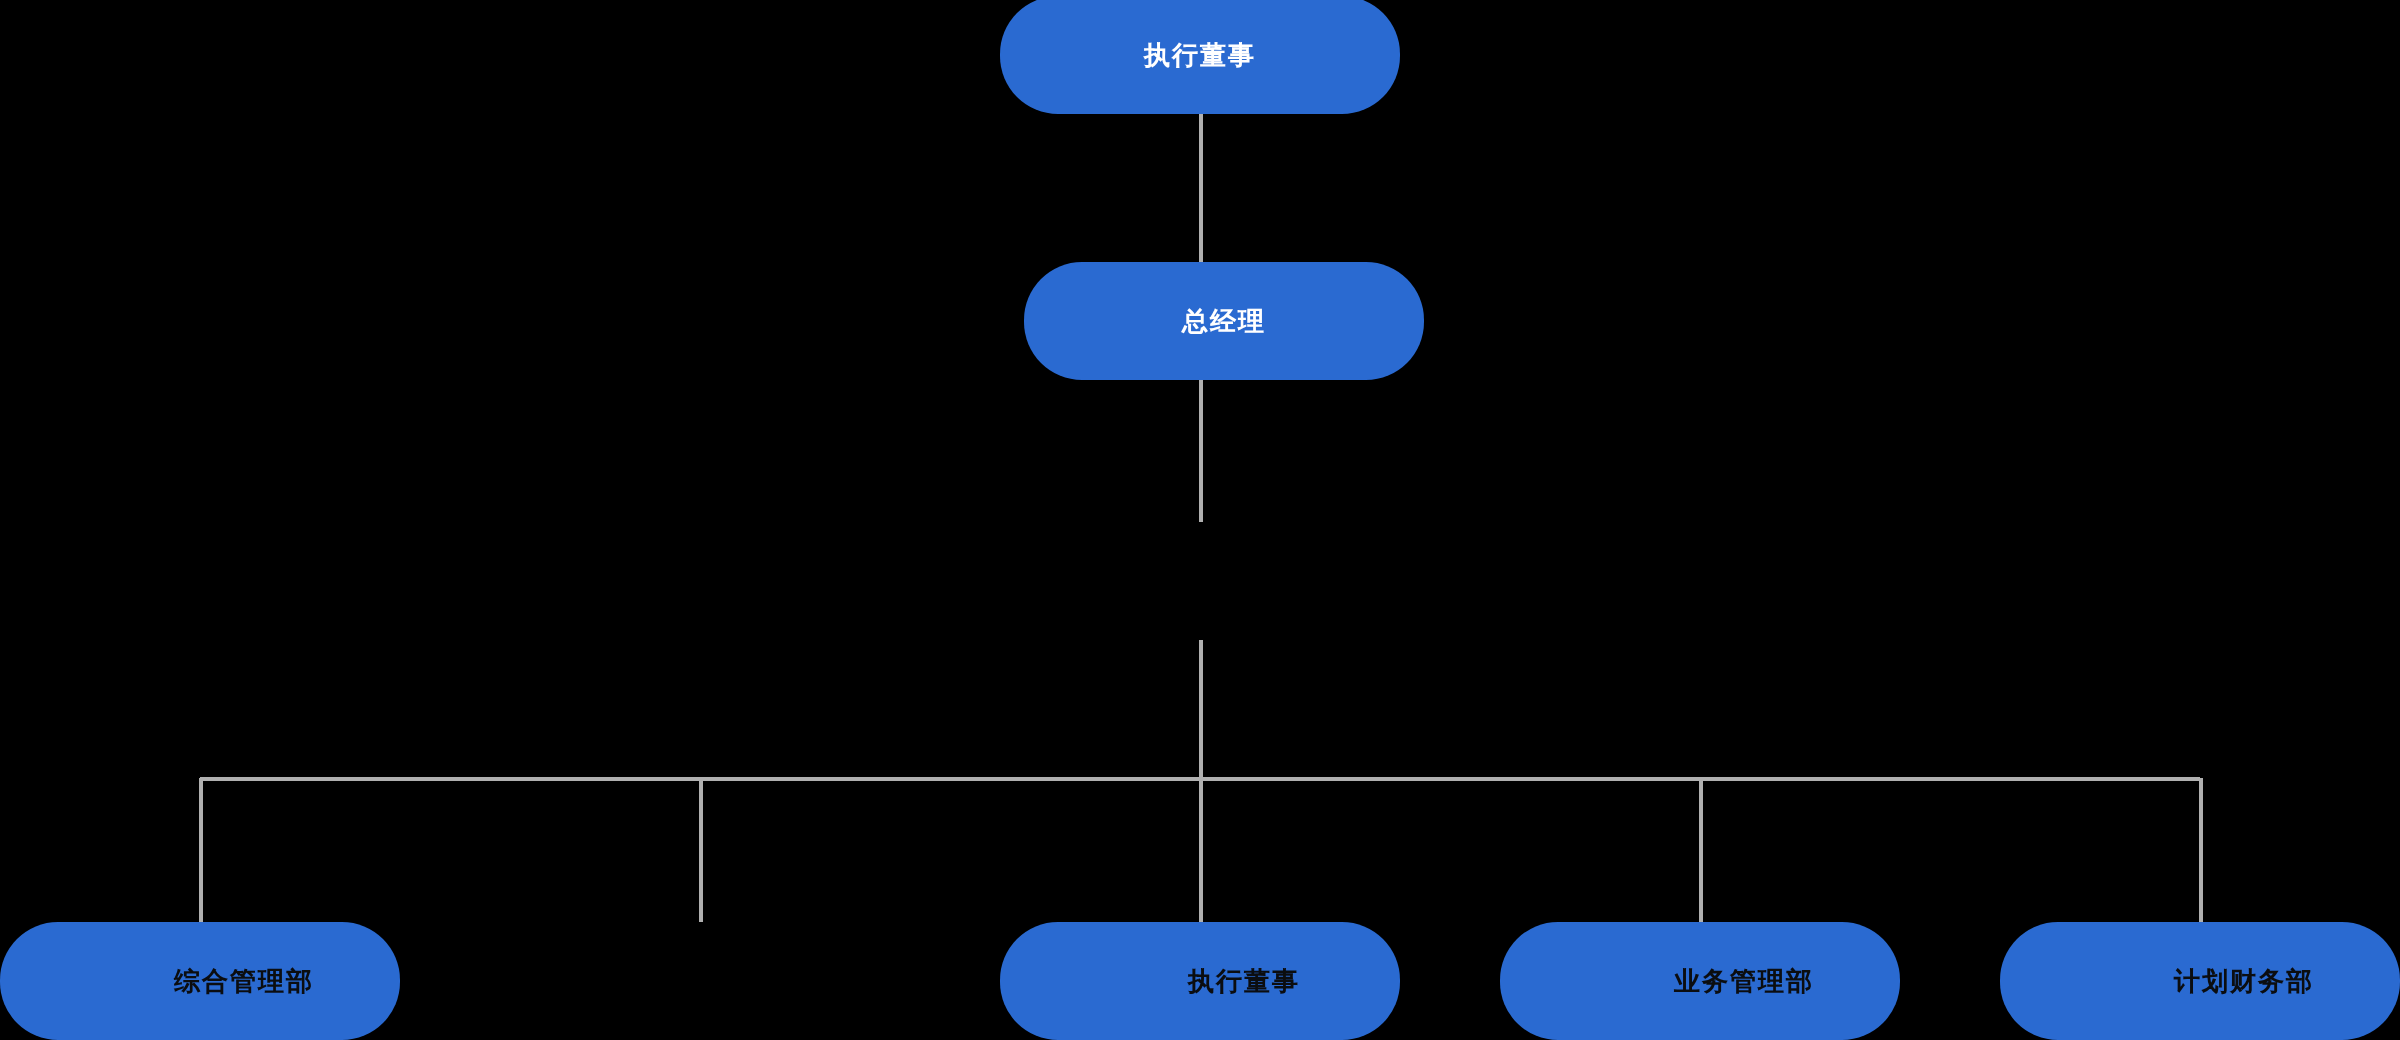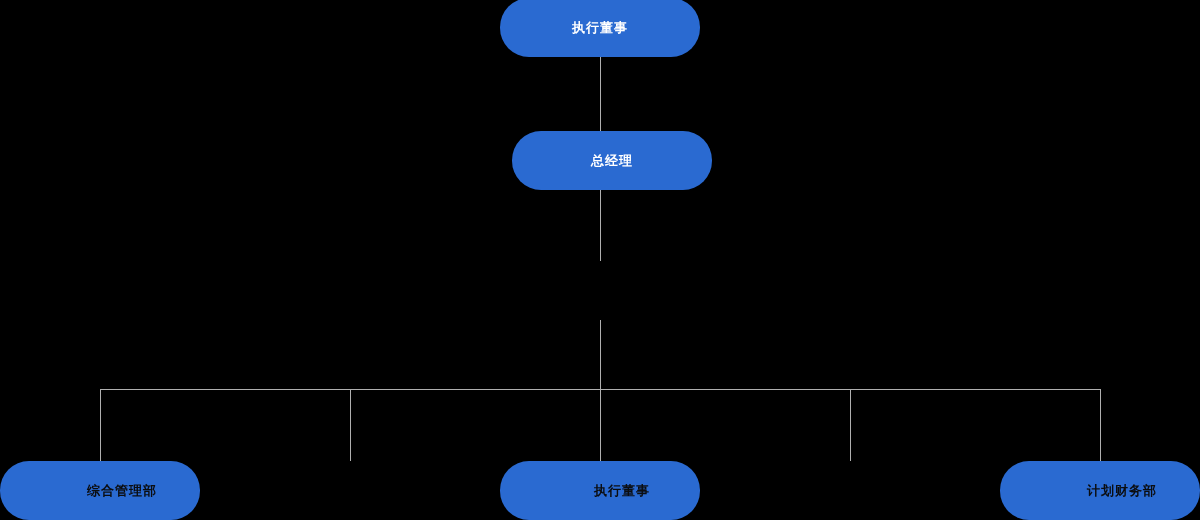--- a/index.html
+++ b/index.html
@@ -86,18 +86,21 @@
 
   <div class="node node-dept dept-0 level-dept">
     <span class="node-label">综合管理部</span>
   </div>
 
 
   <div class="node node-dept dept-2 level-dept">
     <span class="node-label">执行董事</span>
   </div>
 
+  <div class="node node-dept dept-3 level-dept">
+    <span class="node-label">业务管理部</span>
+  </div>
 
   <div class="node node-dept dept-4 level-dept">
     <span class="node-label">计划财务部</span>
   </div>
 
 </div>
 
 </body></html>

